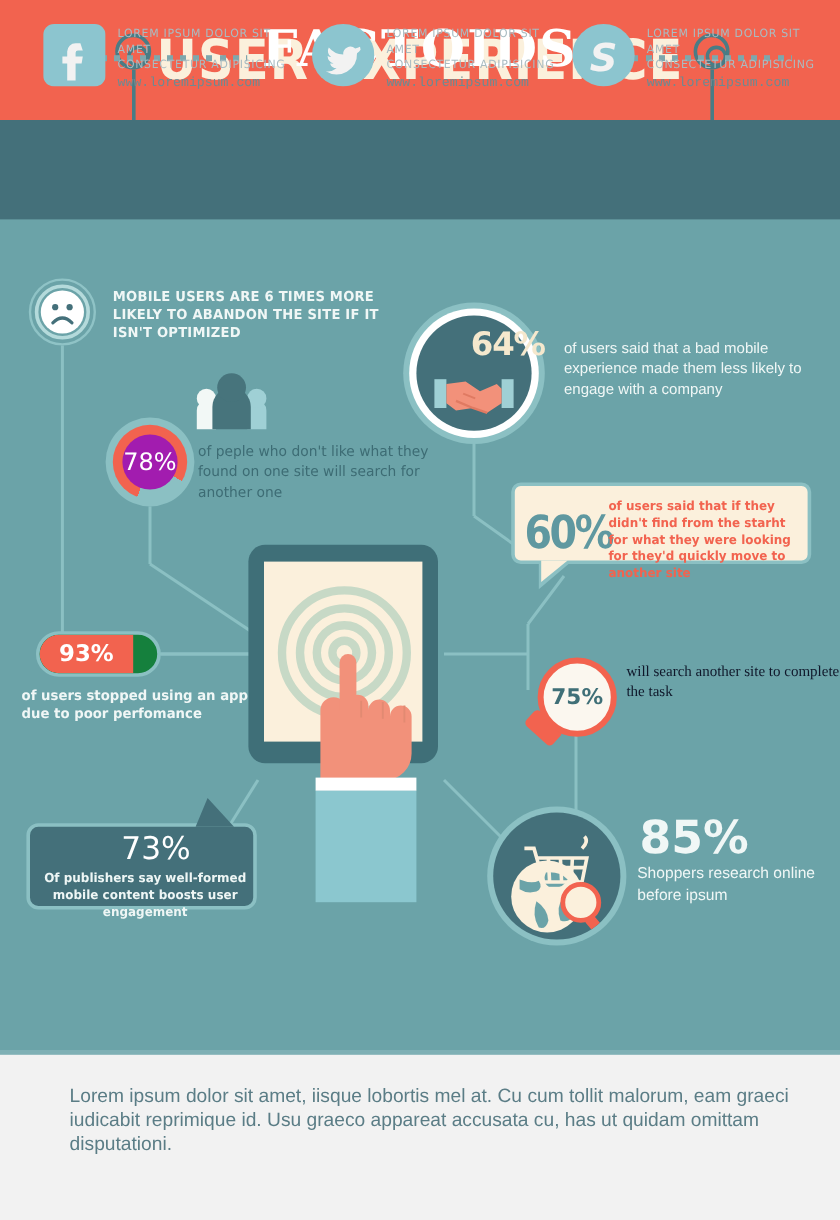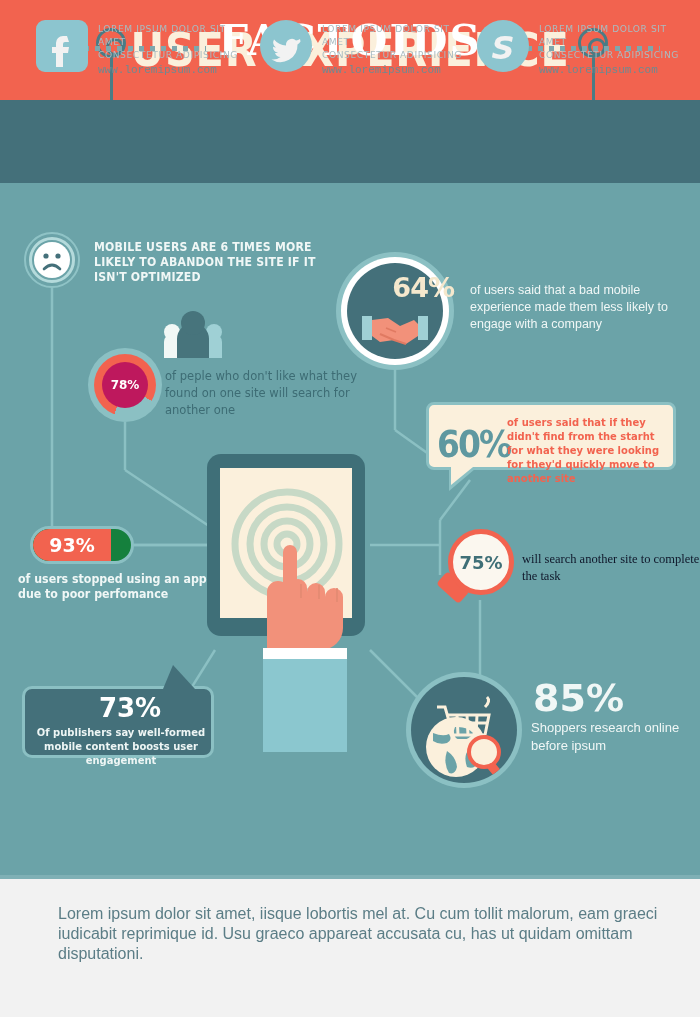--- a/index.html
+++ b/index.html
@@ -109,23 +109,23 @@
     position:absolute; left:0; top:0; width:74px; height:74px;
     border-radius:50%; background:#8bc0c3;
   }
   .donut-ring {
     position:absolute; left:6px; top:6px; width:62px; height:62px;
     border-radius:50%;
     background:conic-gradient(from 200deg,#f2634f 0deg 281deg,#8bc0c3 281deg 360deg);
   }
   .donut-hole {
     position:absolute; left:14px; top:14px; width:46px; height:46px;
-    border-radius:50%; background:#be185d;
+    border-radius:50%; background:#a21caf;
     display:flex; align-items:center; justify-content:center;
-    color:#ffffff; font-size:12px; font-weight:bold;
+    color:#ffffff; font-size:20px; font-weight:normal;
     font-family:"DejaVu Sans", sans-serif;
   }
   #people-text {
     position:absolute; left:165px; top:368px; width:210px;
     font-size:12px; line-height:17px; color:#3d6c74;
     font-family:"DejaVu Sans", sans-serif;
     transform:scaleX(0.96); transform-origin:left top;
   }
 
   
@@ -202,21 +202,21 @@
     font-size:19px; color:#ffffff;
   }
   #text93 {
     position:absolute; left:18px; top:572px; width:220px;
     font-size:11.5px; font-weight:bold; line-height:15px; color:#f0f7f6;
     font-family:"DejaVu Sans", sans-serif;
     transform:scaleX(0.96); transform-origin:left top;
   }
 
   
-  #mag75 { left:440px; top:529px; width:82px; height:82px; }
+  #mag75 { left:440px; top:548px; width:82px; height:82px; }
   .mag-ring {
     position:absolute; left:8px; top:0; width:66px; height:66px;
     border-radius:50%; border:5px solid #f2634f; background:#fbf7ef;
     display:flex; align-items:center; justify-content:center;
     font-family:"DejaVu Sans", sans-serif; font-weight:bold;
     font-size:18px; color:#3f6f77; z-index:2;
   }
   .mag-handle {
     position:absolute; left:-2px; top:50px; width:30px; height:17px;
     background:#f2634f; border-radius:4px;
@@ -235,21 +235,21 @@
   }
   #box73::after {
     content:""; position:absolute; right:16px; top:-24px;
     width:0; height:0;
     border-left:10px solid transparent;
     border-right:22px solid transparent;
     border-bottom:24px solid #44707a;
   }
   .b73-num {
     position:absolute; left:0; top:4px; width:192px; text-align:center;
-    font-family:"DejaVu Sans", sans-serif; font-weight:bold;
+    font-family:"DejaVu Sans", sans-serif; font-weight:normal;
     font-size:26px; color:#ffffff;padding-left:18px;
   }
   .b73-text {
     position:absolute; left:4px; top:36px; width:184px; text-align:center;
     font-size:10.5px; font-weight:bold; line-height:14px; color:#eef6f5;
     font-family:"DejaVu Sans", sans-serif;
     transform:scaleX(0.95);
   }
 
   

